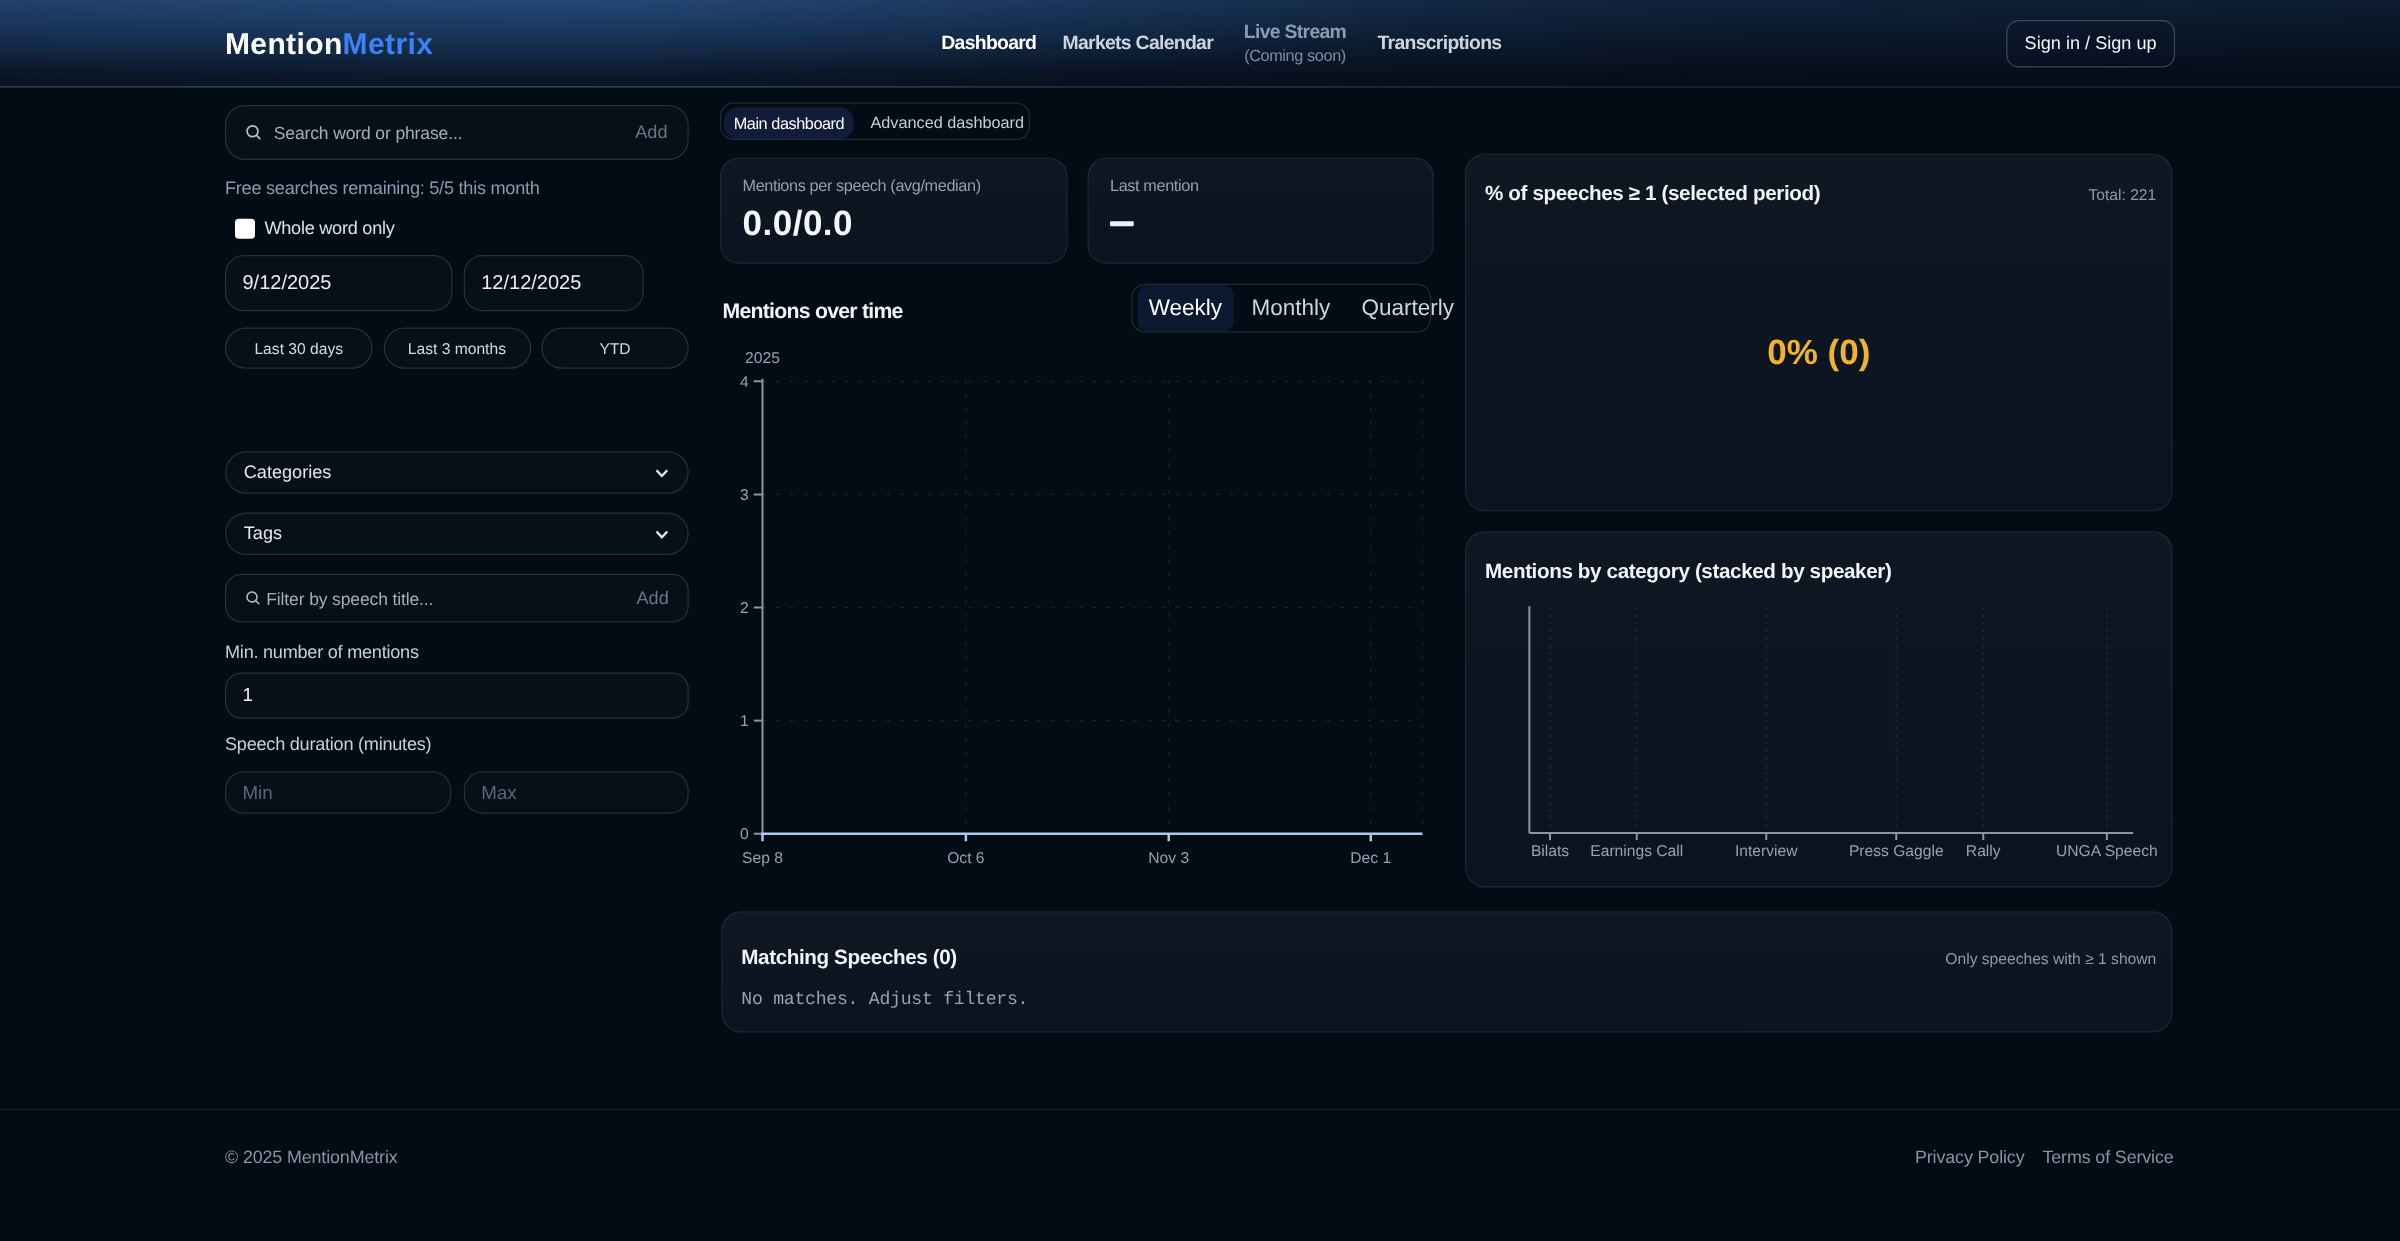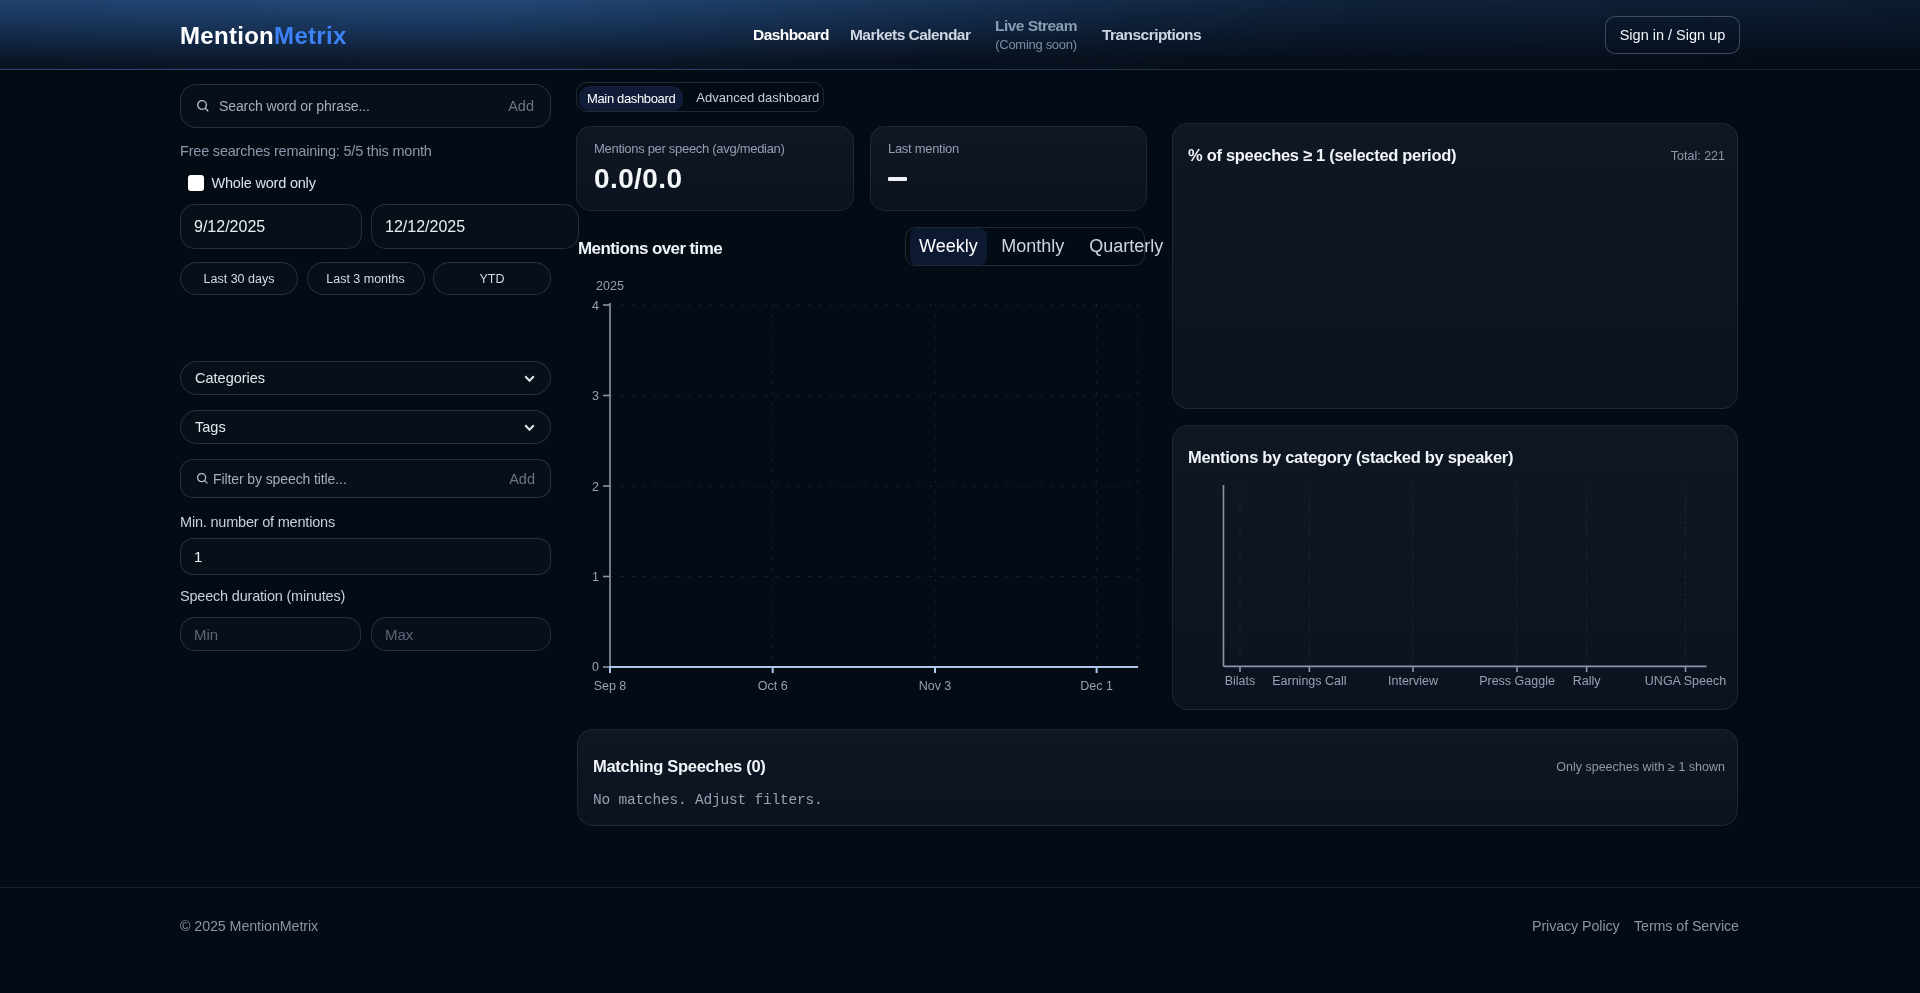--- a/index.html
+++ b/index.html
@@ -102,21 +102,21 @@
       <div class="ph">Search word or phrase...</div>
       <div class="addbtn">Add</div>
     </div>
     <div class="free">Free searches remaining: 5/5 this month</div>
     <div class="chkrow">
       <div class="chk"></div>
       <div class="lbl">Whole word only</div>
     </div>
     <div class="daterow">
       <div class="field datein" style="left:0; width:182px;">9/12/2025</div>
-      <div class="field datein" style="left:191px; width:208px;">12/12/2025</div>
+      <div class="field datein" style="left:191px; width:144px;">12/12/2025</div>
     </div>
     <div class="pillrow">
       <div class="field pill" style="left:0;">Last 30 days</div>
       <div class="field pill" style="left:126.5px;">Last 3 months</div>
       <div class="field pill" style="left:253px;">YTD</div>
     </div>
     <div class="field select" style="top:277px;">Categories<svg class="chev" width="11" height="7" viewBox="0 0 11 7" fill="none" stroke="#dce3eb" stroke-width="2">
         <path d="M1.2 1.2 L5.5 5.8 L9.8 1.2"></path>
       </svg></div>
     <div class="field select" style="top:326px;">Tags<svg class="chev" width="11" height="7" viewBox="0 0 11 7" fill="none" stroke="#dce3eb" stroke-width="2">
@@ -200,20 +200,21 @@
       <line x1="359" y1="397" x2="359" y2="403"></line>
       <line x1="520.6" y1="397" x2="520.6" y2="403"></line>
     </g>
   </svg>
 
   <div class="card" style="left:1172px; top:123px; width:566px; height:286px;">
     <div class="hd">
       <div class="ttl">% of speeches ≥ 1 (selected period)</div>
       <div class="sub">Total: 221</div>
     </div>
+    <div class="gold" style="top:141.5px;">0% (0)</div>
   </div>
 
   <div class="card" style="left:1172px; top:425px; width:566px; height:285px;">
     <div class="hd">
       <div class="ttl">Mentions by category (stacked by speaker)</div>
     </div>
     <svg class="abs" style="left:0; top:34px;" width="566" height="250" viewBox="0 0 566 250">
       <g stroke="rgba(148,163,184,0.18)" stroke-dasharray="2 4">
         <line x1="67" y1="25.5" x2="67" y2="206"></line>
         <line x1="136.4" y1="25.5" x2="136.4" y2="206"></line>

